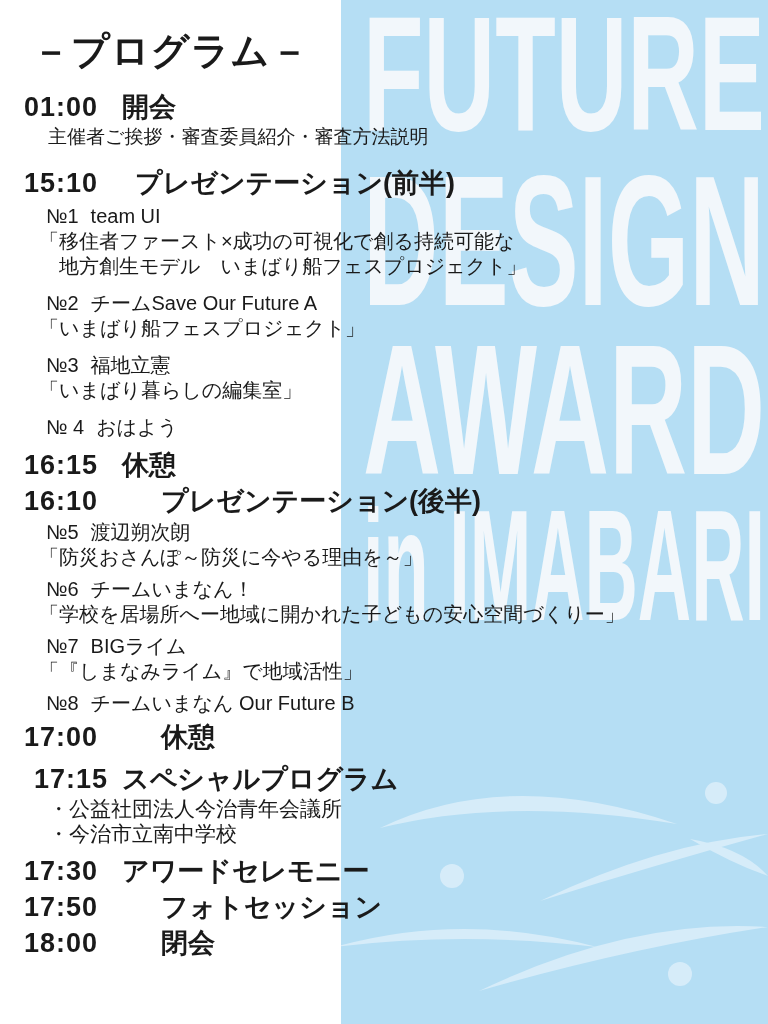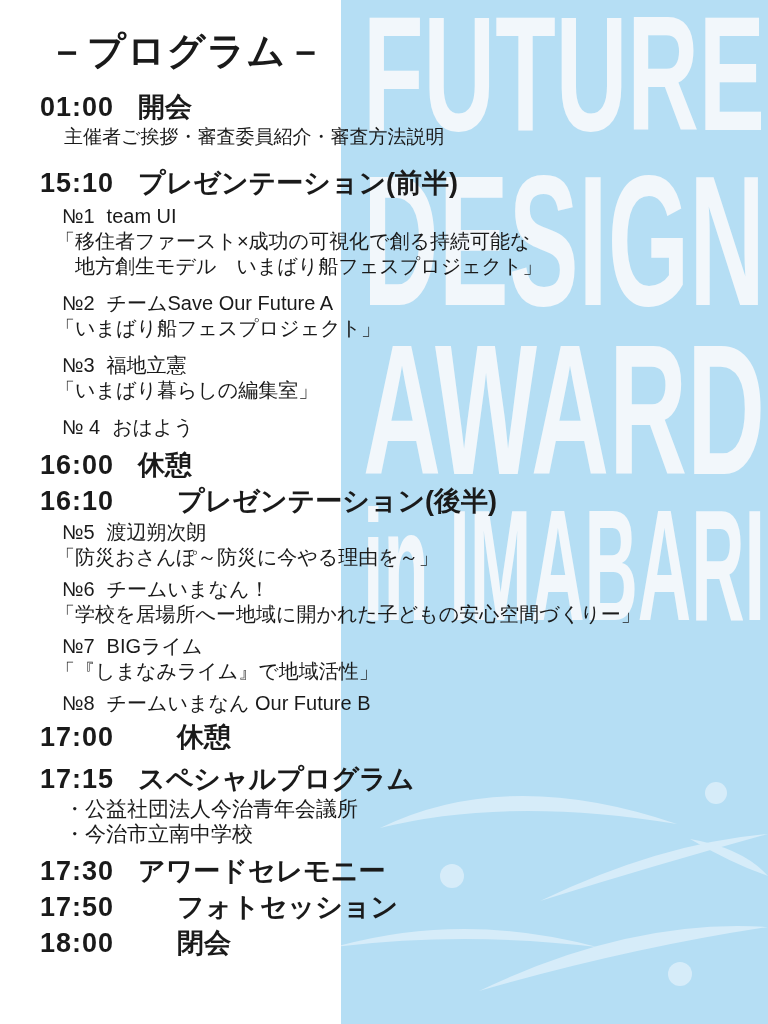--- a/index.html
+++ b/index.html
@@ -8,34 +8,34 @@
   html,body{margin:0;padding:0;}
   body{
     width:768px;height:1024px;position:relative;overflow:hidden;background:#ffffff;
     font-family:"Liberation Sans","DejaVu Sans",sans-serif;color:var(--text);
   }
   .panel{position:absolute;left:341px;top:0;width:427px;height:1024px;background:var(--panel);}
   svg.words{position:absolute;left:0;top:0;z-index:1;}
   svg.words text{font-family:"Liberation Sans","DejaVu Sans",sans-serif;font-weight:bold;fill:var(--word);}
   svg.arcs{position:absolute;left:341px;top:750px;z-index:1;}
   svg.arcs path,svg.arcs circle{fill:var(--arc);}
-  .content{position:absolute;left:0;top:0;width:768px;height:1024px;z-index:2;padding:26px 0 0 40px;box-sizing:border-box;}
+  .content{position:absolute;left:0;top:0;width:768px;height:1024px;z-index:2;padding:26px 0 0 24px;box-sizing:border-box;}
   h1.title{font-size:38px;line-height:50px;font-weight:bold;margin:0 0 16px 8px;letter-spacing:1px;}
   .row{display:flex;align-items:baseline;font-weight:bold;font-size:27px;line-height:30px;}
   .row .time{width:84px;letter-spacing:1px;flex:none;}
   .row .label{margin-left:14px;white-space:nowrap;}
   .note{font-size:19px;line-height:22px;margin:4px 0 0 24px;white-space:nowrap;}
   .entries{margin:6px 0 0 22px;}
   .entries.half2{margin-top:4px;}
   .entry .no-line{font-size:20px;line-height:25px;white-space:nowrap;}
   .entry .no-line .no{margin-right:12px;}
   .entry .t{font-size:20px;line-height:25px;margin-left:-7px;white-space:pre-wrap;}
   .half1 .entry + .entry{margin-top:12px;}
   .half2 .entry + .entry{margin-top:7px;}
-  .mt20{margin-top:20px;} .mt12{margin-top:12px;} .mt10{margin-top:10px;} .mt6{margin-top:6px;gap:39px;}
+  .mt20{margin-top:20px;gap:13px;} .mt12{margin-top:12px;text-align:right;} .mt10{margin-top:10px;} .mt6{margin-top:6px;gap:39px;}
   .bullets{margin:2px 0 0 24px;font-size:21px;line-height:25px;}
   .bullets div{white-space:nowrap;}
 </style>
 </head>
 <body>
 
 <div class="panel"></div>
 
 <svg class="words" width="768" height="1024" viewBox="0 0 768 1024">
   <text x="363" y="130" font-size="164" textLength="402" lengthAdjust="spacingAndGlyphs">FUTURE</text>
@@ -89,21 +89,21 @@
       <div class="t">「いまばり暮らしの編集室」</div>
     </div>
     <div class="entry">
       <div class="no-line">
         <span class="no">№ 4</span><span>おはよう</span>
       </div>
     </div>
   </div>
 
   <div class="row mt10">
-    <span class="time">16:00</span>
+    <span class="time">16:15</span>
     <span class="label">休憩</span>
   </div>
 
   <div class="row mt6">
     <span class="time">16:10</span>
     <span class="label">プレゼンテーション(後半)</span>
   </div>
   <div class="entries half2">
     <div class="entry">
       <div class="no-line">

